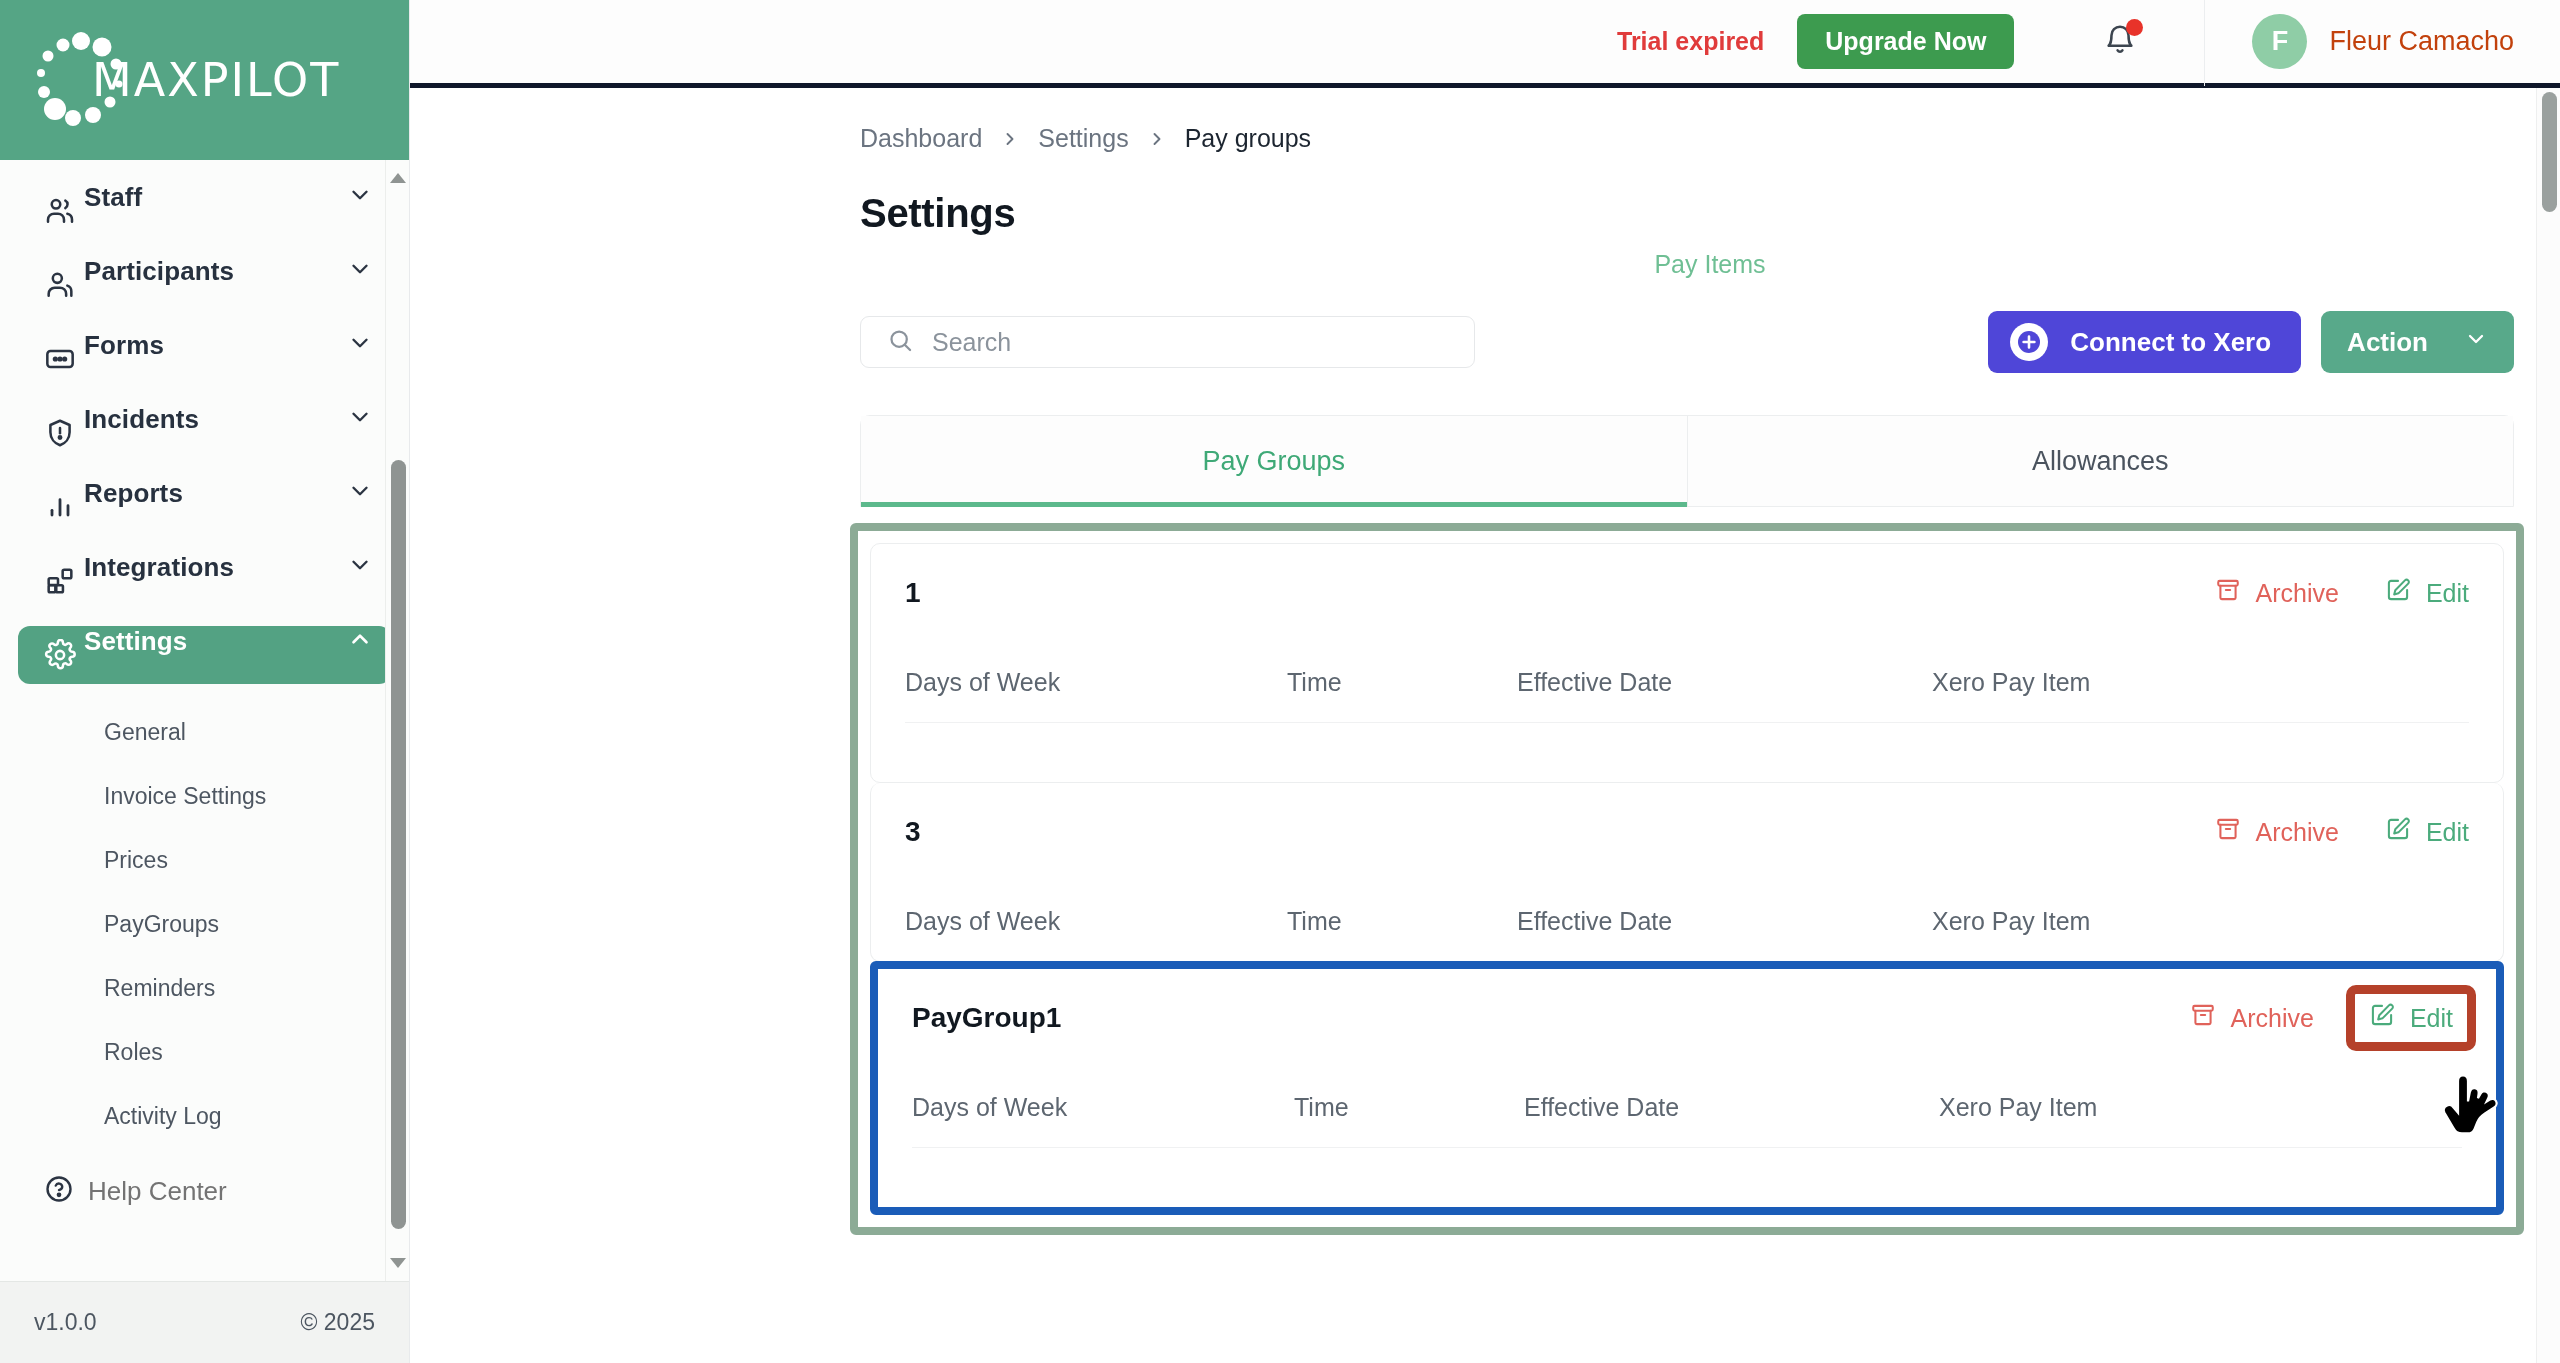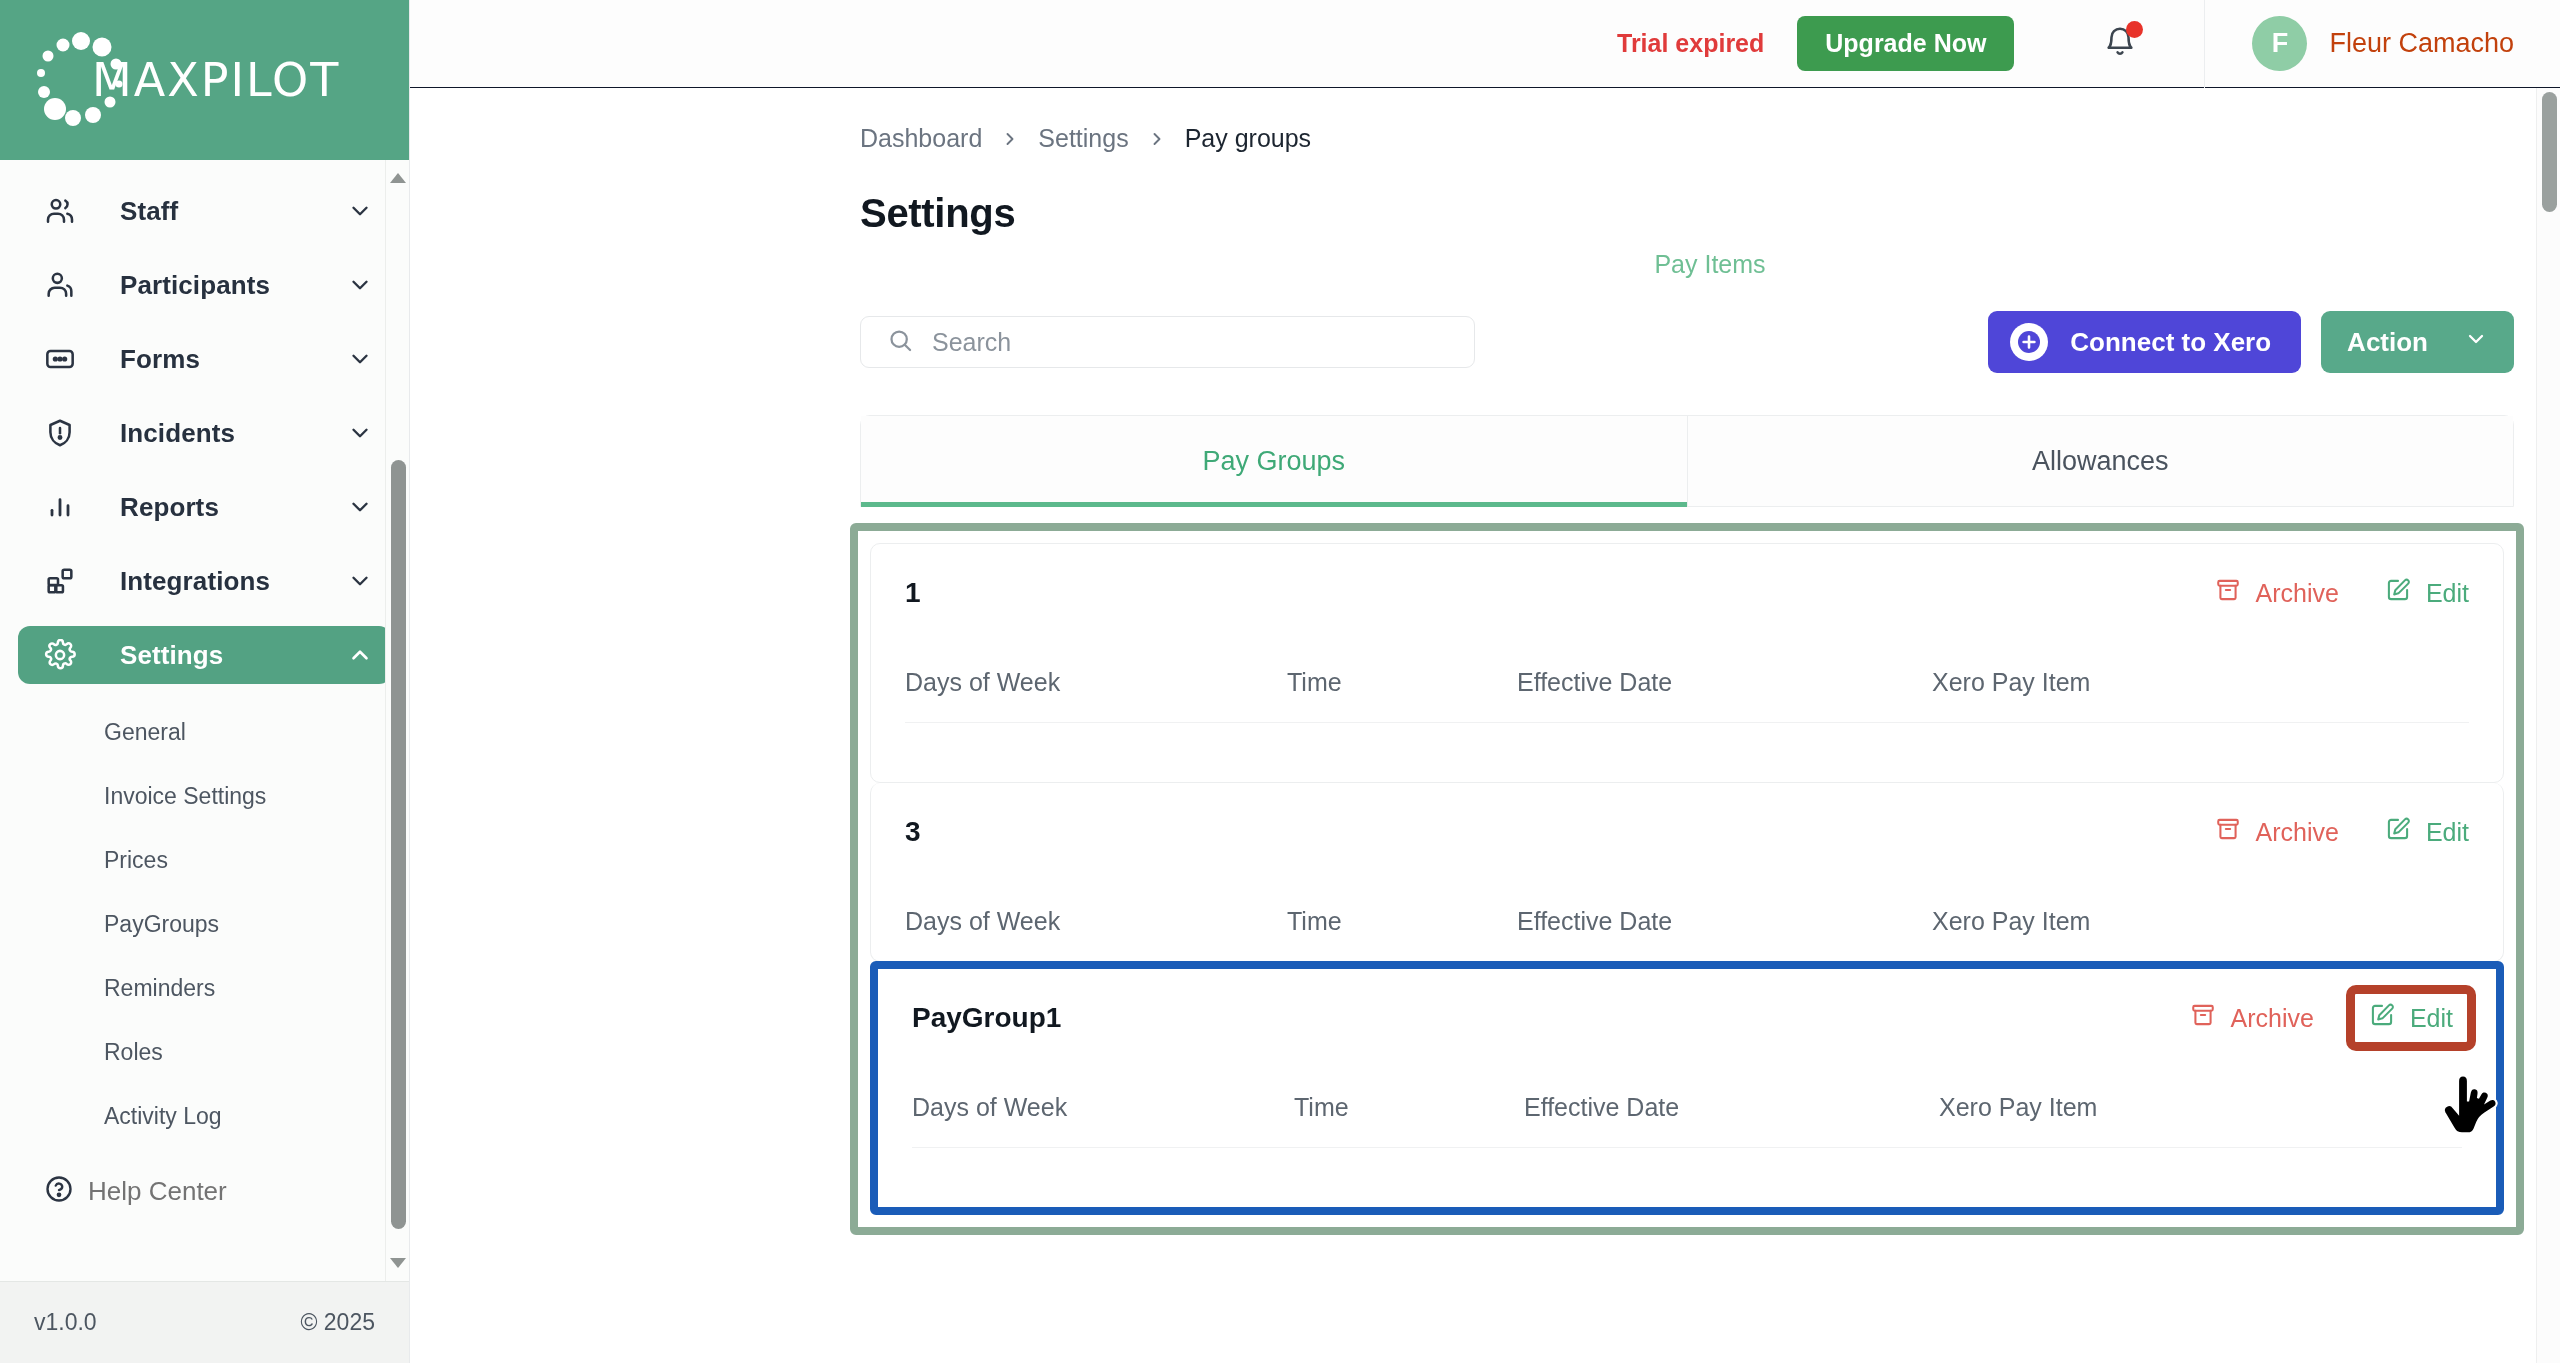--- a/index.html
+++ b/index.html
@@ -29,24 +29,24 @@
     color: #ffffff; font-size: 46px; letter-spacing: 2px;
     font-weight: 400; margin-left: -44px; font-family: "DejaVu Sans", sans-serif;
   }
 
   .nav-scroll {
     flex: 1; overflow: hidden; position: relative;
     padding-top: 22px;
     background: #fbfcfb;
   }
   .nav-item {
-    display: flex; align-items: center;
+    display: flex; 
     height: 58px; margin: 0 18px 16px 18px;
     padding: 0 16px 0 26px; border-radius: 12px;
-    cursor: pointer; color: #27313f; gap: 36px;
+    cursor: pointer; color: #27313f;
   }
   .nav-item .nav-icon { width: 40px; flex: 0 0 40px; display: flex; align-items: center; justify-content: flex-start; }
   .nav-item .nav-label { flex: 1; font-size: 26px; font-weight: 700; letter-spacing: .1px; }
   .nav-item .nav-chev { width: 30px; display: flex; justify-content: center; }
   .nav-item.active { background: #53a283; color: #ffffff; }
   .nav-sub {
     font-size: 23px; color: #4d5661;
     padding-left: 104px; height: 64px; display: flex; align-items: center;
     cursor: pointer;
   }
@@ -72,21 +72,21 @@
   .sb-down { position: absolute; bottom: 6px; left: 0; }
   .sb-thumb {
     position: absolute; left: 5px; width: 15px; top: 300px; bottom: 52px;
     background: #8f9492; border-radius: 8px;
   }
 
   
   .main { flex: 1; display: flex; flex-direction: column; position: relative; background: #ffffff; min-width: 0; }
 
   .topbar {
-    height: 88px; border-bottom: 1px solid #0f172a;
+    height: 88px; border-bottom: 5px solid #0f172a;
     display: flex; align-items: center; justify-content: flex-end;
     padding-right: 46px; background: #fdfdfd; gap: 11px;
   }
   .trial { color: #e03b3b; font-size: 25px; font-weight: 700; margin-right: 22px; }
   .upgrade-btn {
     background: #3d9b4f; color: #fff; border: none; border-radius: 8px;
     font-size: 25px; font-weight: 700; padding: 13px 28px; cursor: pointer;
     font-family: "Liberation Sans", sans-serif;
   }
   .bell-wrap { position: relative; margin: 0 56px 0 78px; cursor: pointer; }

